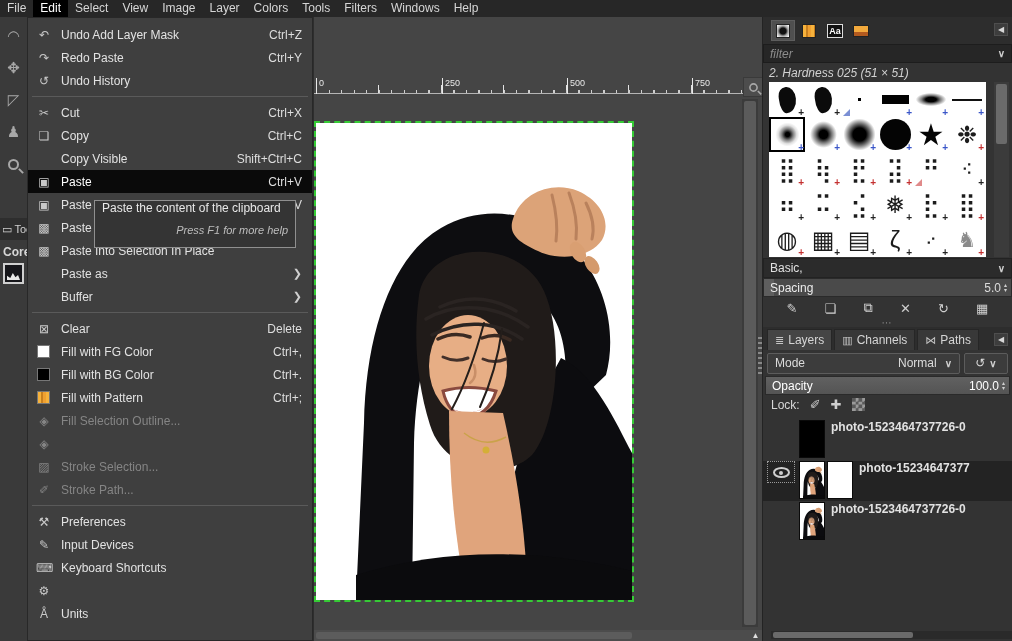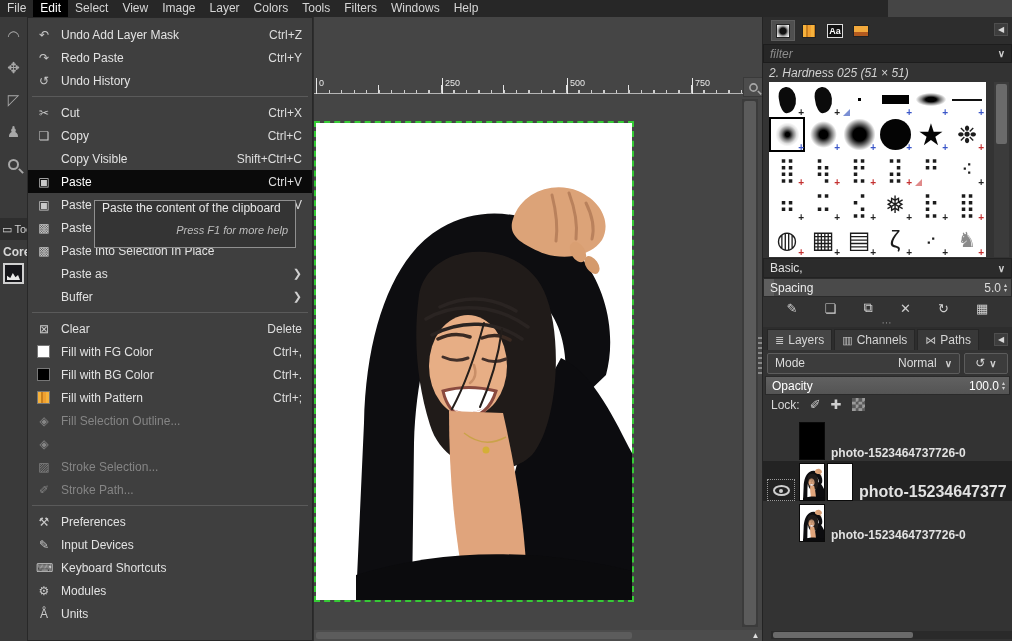--- a/index.html
+++ b/index.html
@@ -1,20 +1,20 @@
 <!DOCTYPE html>
 <html><head>
 <meta charset="utf-8">
 <style>
   * { margin:0; padding:0; box-sizing:border-box; }
   html,body { width:1012px; height:641px; overflow:hidden; }
   body { font-family:"Liberation Sans", sans-serif; font-size:12px; color:#dcdcdc; background:#454545; position:relative; }
 
   
-  #menubar { position:absolute; left:0; top:0; width:888px; height:17px; background:#272727; display:flex; align-items:center; z-index:30; }
+  #menubar { position:absolute; left:0; top:0; width:1012px; height:17px; background:#272727; display:flex; align-items:center; z-index:30; }
   .mb-item { padding:1px 7px 2px; color:#d6d6d6; cursor:default; }
   .mb-item.active { background:#000; color:#fff; }
 
   
   #toolbox { position:absolute; left:0; top:17px; width:27px; height:624px; background:#3a3a3a; z-index:5; }
   .tb-icon { width:27px; height:26px; display:flex; align-items:center; justify-content:center; color:#a8a8a8; font-size:15px; margin-top:6px; }
   .mag { position:relative; width:11px; height:11px; border:2px solid #a8a8a8; border-radius:50%; }
   .mag::after { content:""; position:absolute; left:8px; top:9px; width:6px; height:2px; background:#a8a8a8; transform:rotate(45deg); }
   #tool-options-tab { position:absolute; left:0; top:201px; width:27px; height:22px; background:#2e2e2e; color:#cfcfcf; font-size:11px; display:flex; align-items:center; overflow:hidden; white-space:nowrap; padding-left:2px; }
   #device-status { position:absolute; left:0; top:228px; width:27px; height:70px; color:#d6d6d6; font-weight:bold; font-size:12px; overflow:hidden; padding-left:3px; }
@@ -116,32 +116,32 @@
   #mode-btn { flex:1; height:21px; background:#3c3c3c; border:1px solid #5c5c5c; border-radius:2px; display:flex; align-items:center; padding:0 7px; }
   #mode-btn .lbl { flex:1; }
   #mode-switch-btn { width:44px; height:21px; background:#3c3c3c; border:1px solid #5c5c5c; border-radius:2px; display:flex; align-items:center; justify-content:center; gap:4px; }
   #opacity-row { background:linear-gradient(180deg,#616161,#545454); margin:0 2px; }
   #opacity-row .lbl, #opacity-row .val { color:#fff; }
   #lock-row { height:19px; display:flex; align-items:center; padding:0 8px; gap:10px; color:#d8d8d8; }
   #lock-row .lk { color:#cfcfcf; font-size:13px; }
   .checker { width:13px; height:13px; background:
       conic-gradient(#9a9a9a 25%, #5a5a5a 0 50%, #9a9a9a 0 75%, #5a5a5a 0) 0 0/6.5px 6.5px; }
   #layers-list { padding-top:6px; }
-  .layer-row { height:40px; display:flex; align-items:flex-end; margin-bottom:1px; }
+  .layer-row { height:40px; display:flex; align-items:flex-start; margin-bottom:1px; }
   .layer-row.sel { background:#232323; }
   .eye-cell { width:36px; flex:none; display:flex; align-items:center; justify-content:center; }
   .eye-box { width:28px; height:22px; border:1px dotted #9a9a9a; display:flex; align-items:center; justify-content:center; }
   .eye { position:relative; width:17px; height:11px; border:2px solid #cfcfcf; border-radius:50%; }
   .eye::after { content:""; position:absolute; left:4.5px; top:2.5px; width:4px; height:4px; border-radius:50%; background:#cfcfcf; }
   .lthumb { width:26px; height:38px; background:#fff; border:1px solid #0a0a0a; flex:none; margin-right:2px; overflow:hidden; }
   .lthumb svg { width:100%; height:100%; display:block; }
   .lthumb.mask { background:#fff; }
   .lthumb.sil svg { filter:brightness(0); }
   .layer-name { font-weight:bold; color:#e2e2e2; white-space:nowrap; overflow:hidden; margin-left:4px; }
-  .layer-row.sel .layer-name { font-size:16px; }
+  .layer-row.sel .layer-name { font-size:12px; }
   #layers-hscroll { position:absolute; left:8px; bottom:2px; width:242px; height:8px; background:#2a2a2a; }
   #layers-hscroll .thumb { position:absolute; left:2px; top:1px; width:140px; height:6px; background:#6a6a6a; border-radius:2px; }
 </style>
 </head>
 <body>
 
 <svg width="0" height="0" style="position:absolute">
   <symbol id="woman" viewBox="0 0 316 477">
     <rect width="316" height="477" fill="#ffffff"></rect>
 
@@ -351,21 +351,20 @@
       <span class="mi-label">Input Devices</span>
       <span class="mi-shortcut"></span>
     </div>
     <div class="menu-row">
       <span class="mi-icon">⌨</span>
       <span class="mi-label">Keyboard Shortcuts</span>
       <span class="mi-shortcut"></span>
     </div>
     <div class="menu-row">
       <span class="mi-icon">⚙</span>
-      <span class="mi-label">Modules</span>
       <span class="mi-shortcut"></span>
     </div>
     <div class="menu-row">
       <span class="mi-icon">Å</span>
       <span class="mi-label">Units</span>
       <span class="mi-shortcut"></span>
     </div>
   </div>
 
 <div id="tooltip">

